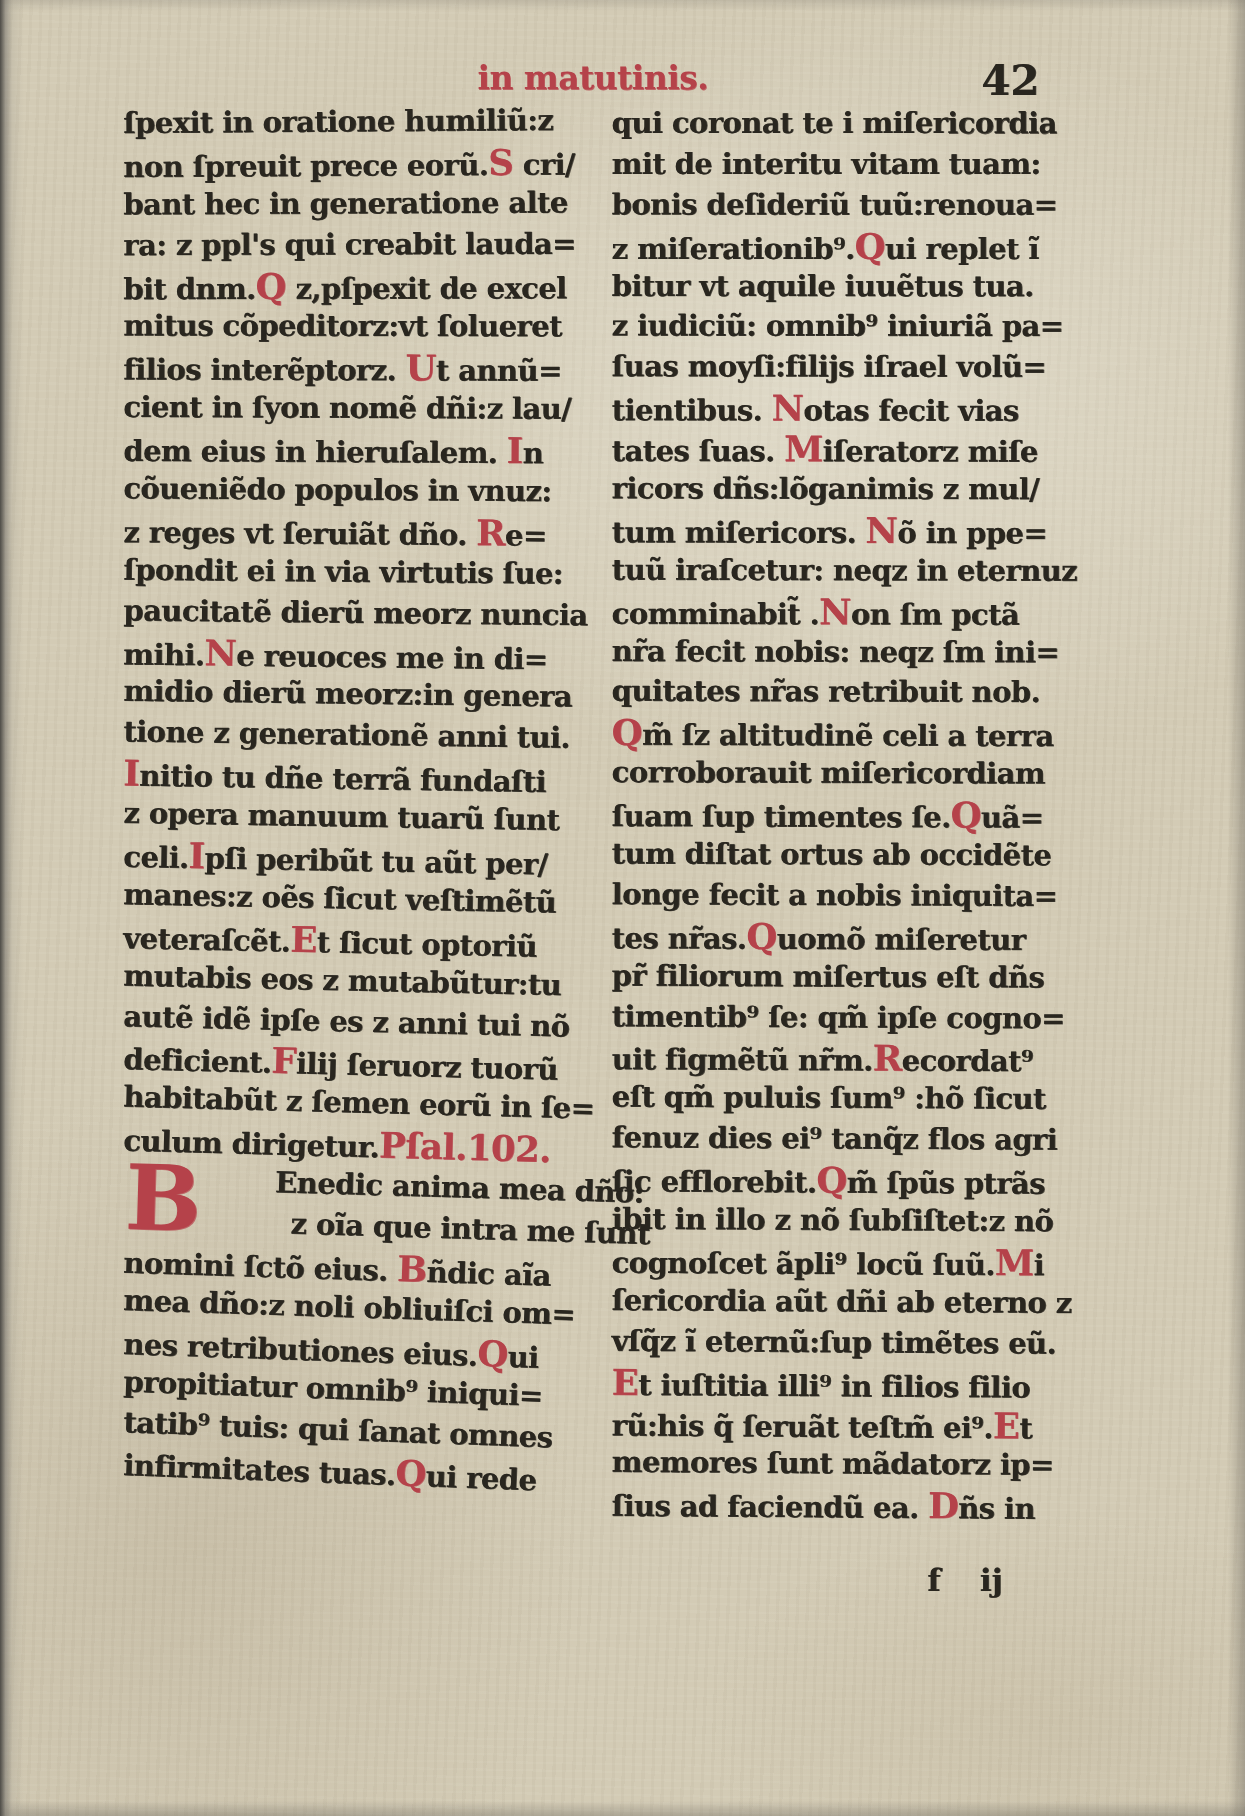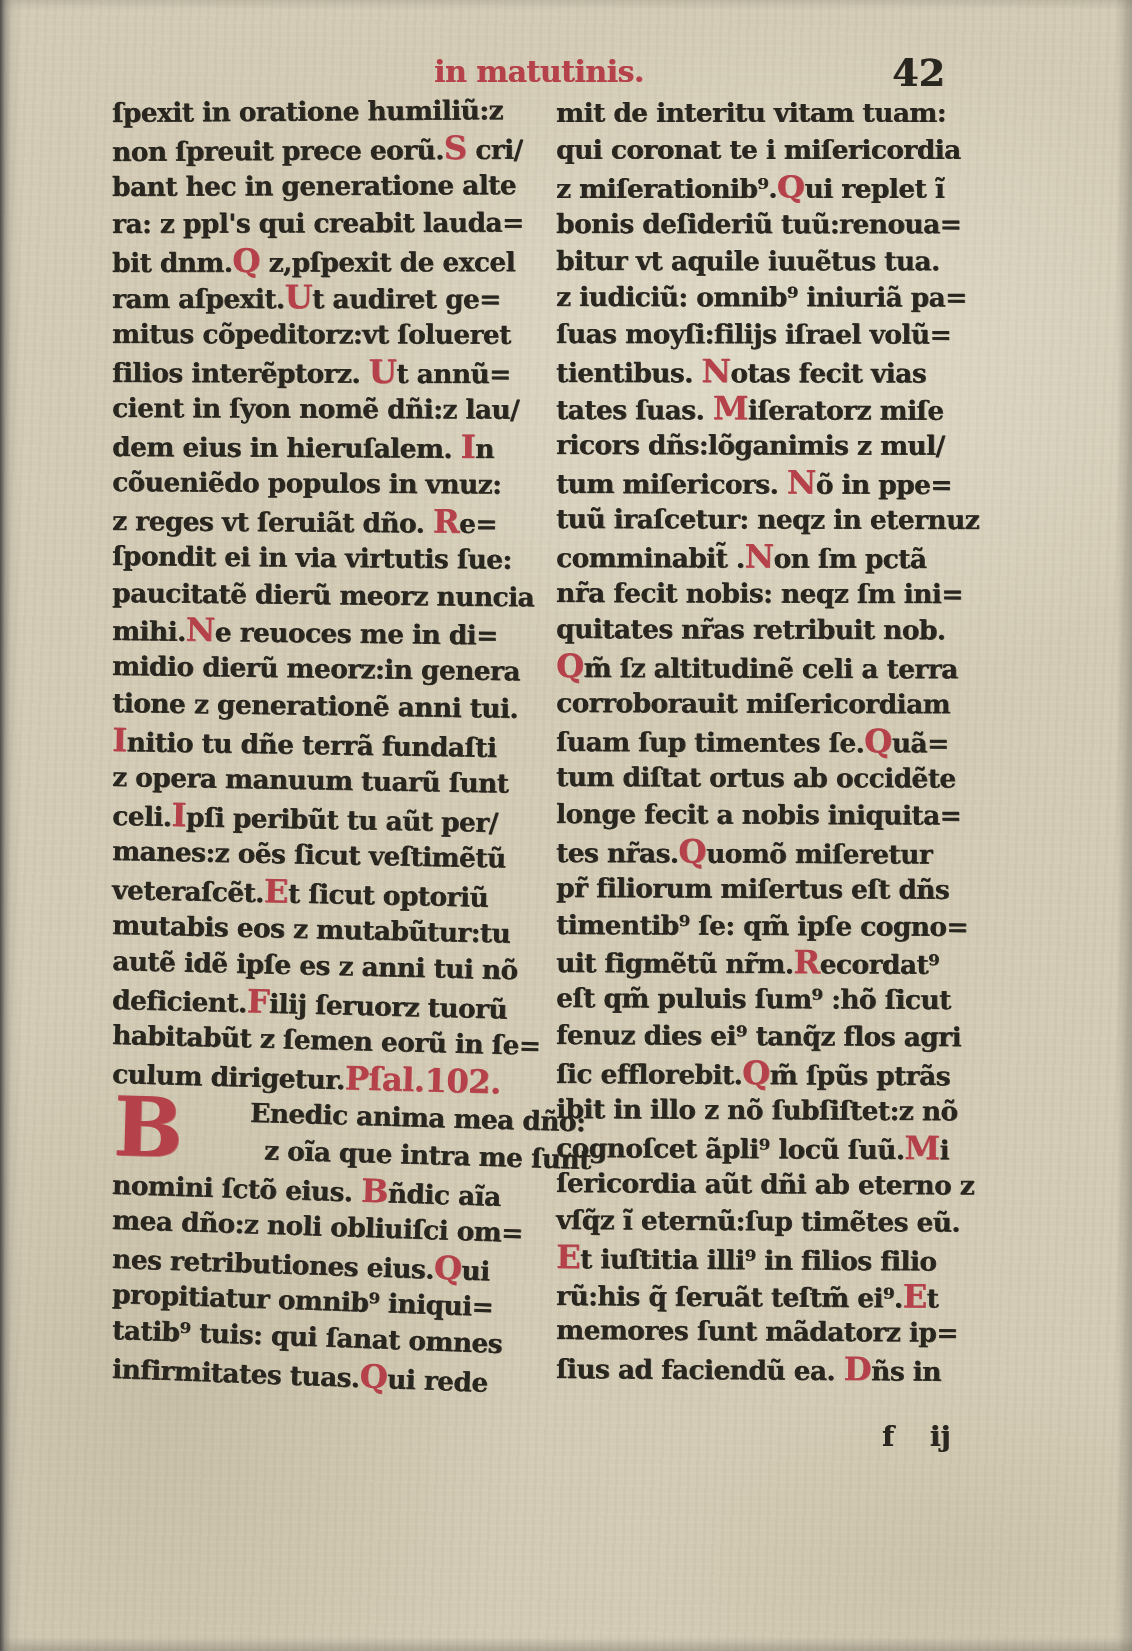--- a/index.html
+++ b/index.html
@@ -46,36 +46,34 @@
     position:absolute; left:2px; top:0px;
     font-size:82px; line-height:70px; font-weight:bold;
     color:#b5424a; text-shadow:1px 0.6px 0 rgba(181,66,74,0.7);
   }
   .has-dropcap { padding-left:138px; }
   .indent      { padding-left:152px; }
   .quire-signature {
     position:absolute; top:1420px; left:843px;
     font-size:28px; font-weight:bold; word-spacing:26px;
     text-shadow:0.6px 0.3px 0 rgba(41,38,31,0.75);
-    margin-left:39px;
   }
 </style>
 </head>
 <body>
 
 <div class="page">
   <div class="running-header">in matutinis.</div>
   <div class="page-number">42</div>
   <div class="col col-left">
       <div class="line" style="--i: 0;"><span>ſpexit in oratione humiliũ:z</span></div>
       <div class="line" style="--i: 1;"><span>non ſpreuit prece eorũ.</span><span class="rubric initial">S</span><span> cri/</span></div>
       <div class="line" style="--i: 2;"><span>bant hec in generatione alte</span></div>
       <div class="line" style="--i: 3;"><span>ra: z ppl's qui creabit lauda=</span></div>
       <div class="line" style="--i: 4;"><span>bit dnm.</span><span class="rubric initial">Q</span><span> z,pſpexit de excel</span></div>
-      <div class="line" style="--i: 6;"><span>ram aſpexit.</span><span class="rubric initial">U</span><span>t audiret ge=</span></div>
       <div class="line" style="--i: 7;"><span>mitus cõpeditorz:vt ſolueret</span></div>
       <div class="line" style="--i: 8;"><span>filios interẽptorz. </span><span class="rubric initial">U</span><span>t annũ=</span></div>
       <div class="line" style="--i: 9;"><span>cient in ſyon nomẽ dñi:z lau/</span></div>
       <div class="line" style="--i: 10;"><span>dem eius in hieruſalem. </span><span class="rubric initial">I</span><span>n</span></div>
       <div class="line" style="--i: 11;"><span>cõueniẽdo populos in vnuz:</span></div>
       <div class="line" style="--i: 12;"><span>z reges vt ſeruiãt dño. </span><span class="rubric initial">R</span><span>e=</span></div>
       <div class="line" style="--i: 13;"><span>ſpondit ei in via virtutis ſue:</span></div>
       <div class="line" style="--i: 14;"><span>paucitatẽ dierũ meorz nuncia</span></div>
       <div class="line" style="--i: 15;"><span>mihi.</span><span class="rubric initial">N</span><span>e reuoces me in di=</span></div>
       <div class="line" style="--i: 16;"><span>midio dierũ meorz:in genera</span></div>
@@ -93,24 +91,24 @@
       <div class="line has-dropcap" style="--i: 28;"><span class="dropcap">B</span><span>Enedic anima mea dño:</span></div>
       <div class="line indent" style="--i: 29;"><span>z oĩa que intra me ſunt</span></div>
       <div class="line" style="--i: 30;"><span>nomini ſctõ eius. </span><span class="rubric initial">B</span><span>ñdic aĩa</span></div>
       <div class="line" style="--i: 31;"><span>mea dño:z noli obliuiſci om=</span></div>
       <div class="line" style="--i: 32;"><span>nes retributiones eius.</span><span class="rubric initial">Q</span><span>ui</span></div>
       <div class="line" style="--i: 33;"><span>propitiatur omnib⁹ iniqui=</span></div>
       <div class="line" style="--i: 34;"><span>tatib⁹ tuis: qui ſanat omnes</span></div>
       <div class="line" style="--i: 35;"><span>infirmitates tuas.</span><span class="rubric initial">Q</span><span>ui rede</span></div>
     </div>
   <div class="col col-right">
+      <div class="line" style="--i: 1;"><span>qui coronat te i miſericordia</span></div>
       <div class="line" style="--i: 0;"><span>mit de interitu vitam tuam:</span></div>
-      <div class="line" style="--i: 1;"><span>qui coronat te i miſericordia</span></div>
+      <div class="line" style="--i: 3;"><span>bonis deſideriũ tuũ:renoua=</span></div>
       <div class="line" style="--i: 2;"><span>z miſerationib⁹.</span><span class="rubric initial">Q</span><span>ui replet ĩ</span></div>
-      <div class="line" style="--i: 3;"><span>bonis deſideriũ tuũ:renoua=</span></div>
       <div class="line" style="--i: 4;"><span>bitur vt aquile iuuẽtus tua.</span></div>
       <div class="line" style="--i: 6;"><span>z iudiciũ: omnib⁹ iniuriã pa=</span></div>
       <div class="line" style="--i: 8;"><span>ſuas moyſi:filijs iſrael volũ=</span></div>
       <div class="line" style="--i: 7;"><span>tientibus. </span><span class="rubric initial">N</span><span>otas fecit vias</span></div>
       <div class="line" style="--i: 9;"><span>tates ſuas. </span><span class="rubric initial">M</span><span>iſeratorz miſe</span></div>
       <div class="line" style="--i: 10;"><span>ricors dñs:lõganimis z mul/</span></div>
       <div class="line" style="--i: 11;"><span>tum miſericors. </span><span class="rubric initial">N</span><span>õ in ppe=</span></div>
       <div class="line" style="--i: 12;"><span>tuũ iraſcetur: neqz in eternuz</span></div>
       <div class="line" style="--i: 13;"><span>comminabit̃ .</span><span class="rubric initial">N</span><span>on ſm pctã</span></div>
       <div class="line" style="--i: 14;"><span>nr̃a fecit nobis: neqz ſm ini=</span></div>

